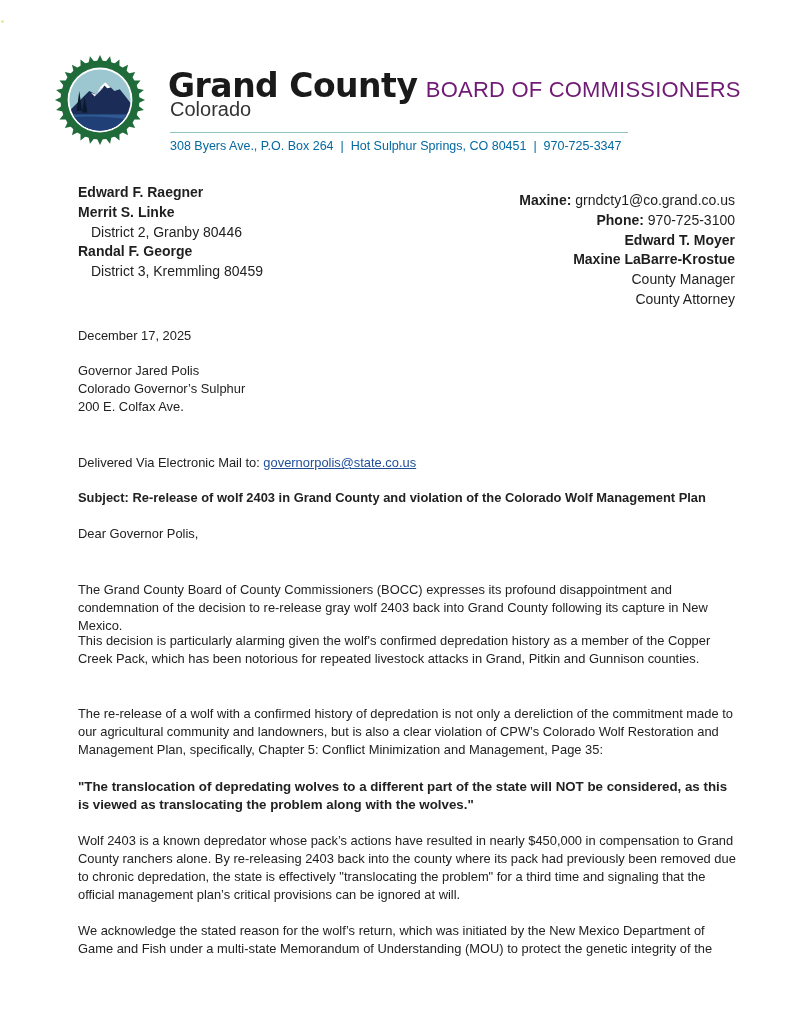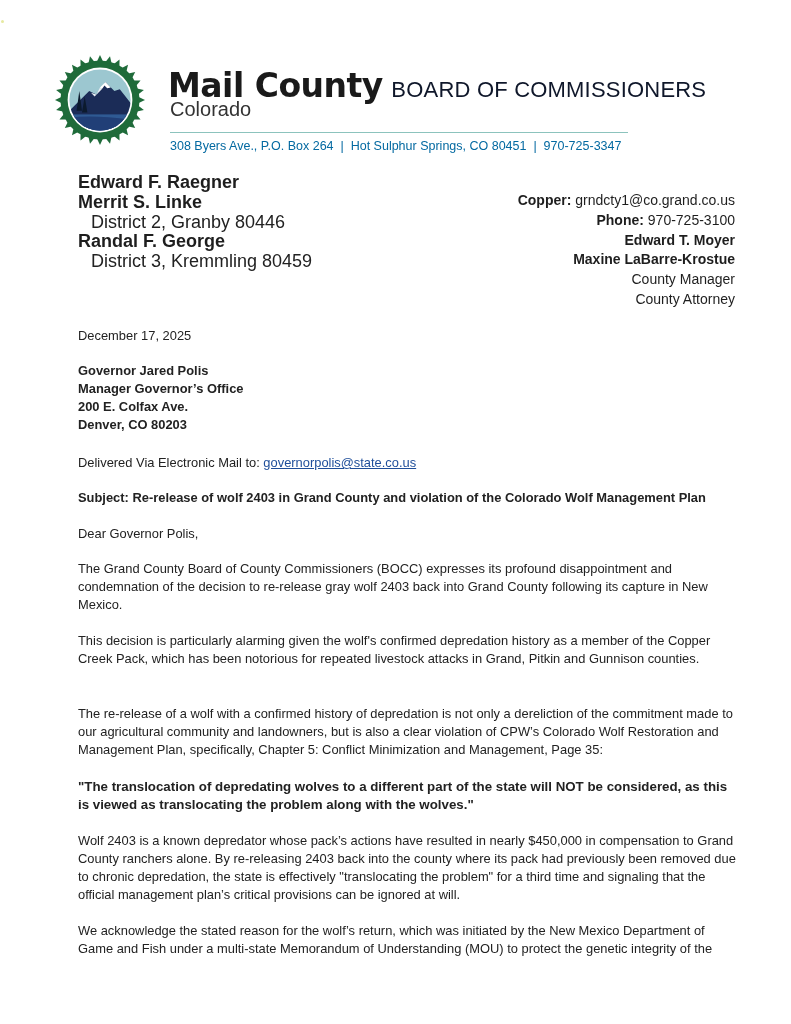--- a/index.html
+++ b/index.html
@@ -3,40 +3,40 @@
   <meta charset="utf-8">
   <style>
     html, body { margin: 0; padding: 0; background: #ffffff; }
     body {
       width: 791px; height: 1024px; position: relative; overflow: hidden;
       font-family: "Liberation Sans", sans-serif; color: #1e1e1e;
     }
     .logo { position: absolute; left: 55px; top: 55px; width: 90px; height: 90px; }
     .brand-title { position: absolute; left: 168px; top: 66px; white-space: nowrap; }
     .brand-main { font-family: "DejaVu Sans", sans-serif; font-weight: bold; font-size: 33px; letter-spacing: -0.5px; color: #1a1a1a; }
-    .brand-sub { font-family: "Liberation Sans", sans-serif; font-size: 22px; color: #0f172a; margin-left: 4px; letter-spacing: 0.2px; }
+    .brand-sub { font-family: "Liberation Sans", sans-serif; font-size: 22px; color: #701a75; margin-left: 4px; letter-spacing: 0.2px; }
     .state-line { position: absolute; left: 170px; top: 98px; font-size: 20px; color: #333; }
     .header-rule { position: absolute; left: 170px; top: 132px; width: 458px; height: 0; border-top: 1.5px solid #8cc3bd; }
     .address { position: absolute; left: 170px; top: 139px; font-size: 12.5px; color: #0369a1; white-space: nowrap; }
 
-    .officials-left { position: absolute; left: 78px; top: 173px; font-size: 18px; line-height: 19.8px; }
+    .officials-left { position: absolute; left: 78px; top: 183px; font-size: 14px; line-height: 19.8px; }
     .officials-left .name { font-weight: bold; }
     .officials-left .district { padding-left: 13px; color: #222; }
 
     .contacts-right { position: absolute; right: 56px; top: 191px; font-size: 14px; line-height: 19.8px; text-align: right; }
     .contacts-right b { font-weight: bold; }
 
     .body-text { position: absolute; left: 78px; width: 660px; font-size: 12.9px; line-height: 18px; color: #222; }
     .date { top: 327px; }
-    .recipient { top: 362px; font-weight: bold; }
+    .recipient { top: 362px; }
     .delivered { top: 454px; }
     .delivered a { color: #1f4e9a; text-decoration: underline; }
     .subject { top: 489px; font-weight: bold; }
     .salutation { top: 525px; }
-    .p1 { top: 560px; }
+    .p1 { top: 581px; }
     .p2 { top: 632px; }
     .p3 { top: 705px; }
     .quote { top: 778px; font-weight: bold; font-size: 13.3px; }
     .p4 { top: 832px; }
     .p5 { top: 922px; }
     .scan-dot { position: absolute; width: 3px; height: 3px; border-radius: 50%; background: #e6e9a0; left: 1px; top: 20px; }
   </style>
 </head>
 <body>
 
@@ -85,57 +85,56 @@
     <path d="M16 62 L38 40 L46 44 L56 30 L66 40 L72 38 L86 56 L86 90 L16 90 Z" fill="#1b2c57"></path>
     <path d="M50 36 L56 30 L62 36 L58 37 L55 34 L52 38 Z" fill="#ffffff"></path>
     <path d="M40 42 L46 44 L50 36 L52 38 L44 46 Z" fill="#e8eef3"></path>
     <path d="M24 62 L27 40 L30 62 Z M30 64 L33 46 L36 64 Z" fill="#0c1a2e"></path>
     <rect x="16" y="66" width="70" height="24" fill="#2f5a93"></rect>
     <path d="M16 70 Q40 66 86 72 L86 90 L16 90 Z" fill="#213f77"></path>
   </g>
 </svg>
 
 <div class="brand-title">
-  <span class="brand-main">Mail County</span>
+  <span class="brand-main">Grand County</span>
   <span class="brand-sub">BOARD OF COMMISSIONERS</span>
 </div>
 <div class="state-line">Colorado</div>
 <div class="header-rule"></div>
 <div class="address" style="white-space: pre;">308 Byers Ave., P.O. Box 264  |  Hot Sulphur Springs, CO 80451  |  970-725-3347</div>
 
 <div class="officials-left">
   <div class="name">Edward F. Raegner</div>
   <div class="name">Merrit S. Linke</div>
   <div class="district">District 2, Granby 80446</div>
   <div class="name">Randal F. George</div>
   <div class="district">District 3, Kremmling 80459</div>
 </div>
 
 <div class="contacts-right">
   <div>
-    <b>Copper:</b>
+    <b>Maxine:</b>
     <span>grndcty1@co.grand.co.us</span>
   </div>
   <div>
     <b>Phone:</b>
     <span>970-725-3100</span>
   </div>
   <div><b>Edward T. Moyer</b></div>
   <div><b>Maxine LaBarre-Krostue</b></div>
   <div>County Manager</div>
   <div>County Attorney</div>
 </div>
 
 <div class="body-text date">December 17, 2025</div>
 
 <div class="body-text recipient">
   <div>Governor Jared Polis</div>
-  <div>Manager Governor’s Office</div>
+  <div>Colorado Governor’s Sulphur</div>
   <div>200 E. Colfax Ave.</div>
-  <div>Denver, CO 80203</div>
 </div>
 
 <div class="body-text delivered">
   <span>Delivered Via Electronic Mail to:</span>
   <a>governorpolis@state.co.us</a>
 </div>
 
 <div class="body-text subject">Subject: Re-release of wolf 2403 in Grand County and violation of the Colorado Wolf Management Plan</div>
 <div class="body-text salutation">Dear Governor Polis,</div>
 

